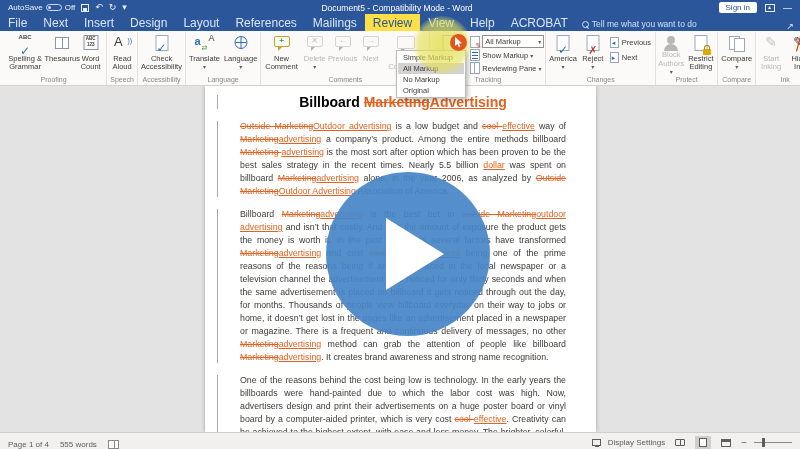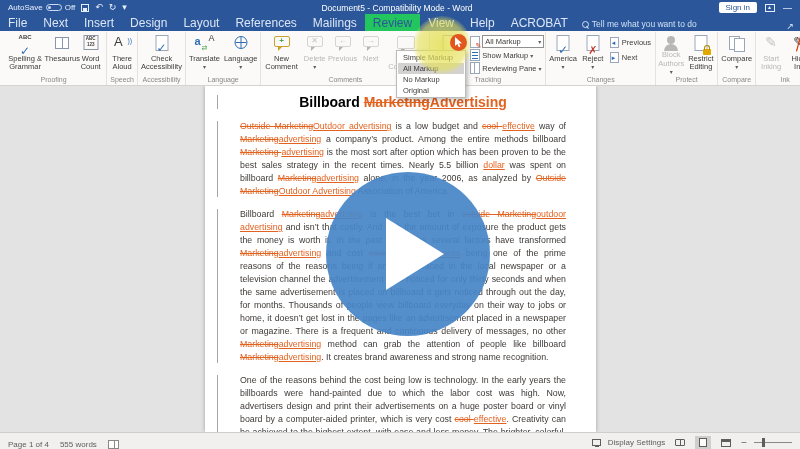--- a/index.html
+++ b/index.html
@@ -20,21 +20,21 @@
   .tb-title{position:absolute;left:0;right:6px;text-align:center;font-size:8.5px;color:#fff;pointer-events:none;}
   .tb-right{margin-left:auto;display:flex;align-items:center;gap:8px;padding-right:8px;}
   .signin{background:#fff;color:#2b579a;border-radius:2px;padding:1px 7px;font-size:8px;}
   .ribopt-ic{width:10px;height:8px;border:1px solid #e8eefb;position:relative;display:inline-block;}
   .ribopt-ic:before{content:"▴";position:absolute;left:2px;top:-2px;font-size:6px;color:#e8eefb;}
   .minimize{font-size:9px;color:#fff;}
 
   
   .tabrow{position:absolute;left:0;top:15px;width:800px;height:16px;background:#2b579a;display:flex;align-items:flex-end;}
   .tab{font-size:12px;color:#dbe5f5;padding:2px 8px 1px;white-space:nowrap;}
-  .tab.active{background:#22c55e;color:#2b579a;}
+  .tab.active{background:#fde047;color:#2b579a;}
   .tellme{display:flex;align-items:center;gap:3px;color:#cfe0f5;font-size:8.5px;padding:2px 6px;}
   .mag{width:7px;height:7px;position:relative;display:inline-block;}
   .mag:before{content:"";position:absolute;left:0;top:0;width:5px;height:5px;border:1px solid #cfe0f5;border-radius:50%;}
   .mag:after{content:"";position:absolute;right:0;bottom:0;width:3px;height:1px;background:#cfe0f5;transform:rotate(45deg);}
   .share-ic{margin-left:auto;margin-right:6px;color:#dbe5f5;font-size:9px;}
 
   
   .ribbon{position:absolute;left:0;top:31px;width:800px;height:55px;background:#fbfaf9;
           border-bottom:1px solid #d5d2cf;display:flex;align-items:stretch;padding:1px 1px 0;}
   .grp{display:flex;flex-direction:column;border-right:1px solid #e4e2df;padding:0 1px;}
@@ -212,21 +212,21 @@
         </div>
         <div class="grp-label">Proofing</div>
       </div>
       <div class="grp">
         <div class="grp-items">
           <div class="btn">
             <span class="ico">
               <span class="bigA">A</span>
               <span class="waves">))</span>
             </span>
-            <div class="lbl">There Aloud</div>
+            <div class="lbl">Read Aloud</div>
           </div>
         </div>
         <div class="grp-label">Speech</div>
       </div>
       <div class="grp">
         <div class="grp-items">
           <div class="btn">
             <span class="ico">
               <span class="pgc"></span>
               <span class="chk" style="bottom:0;">✓</span>

